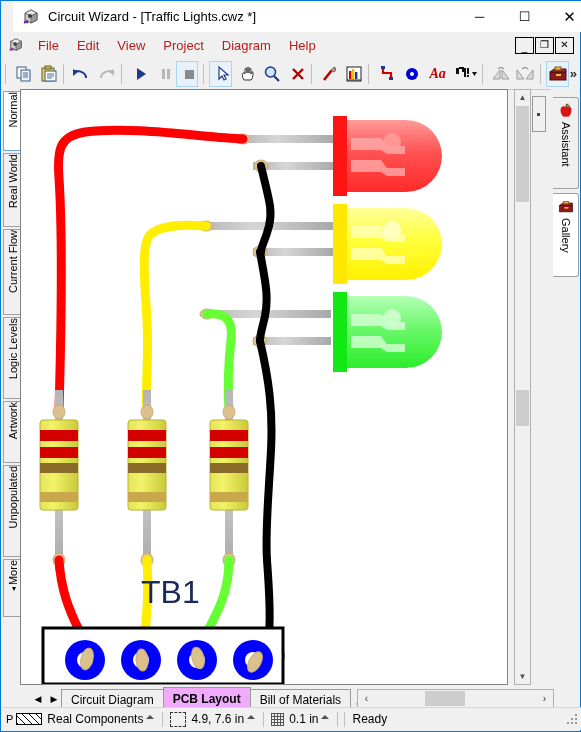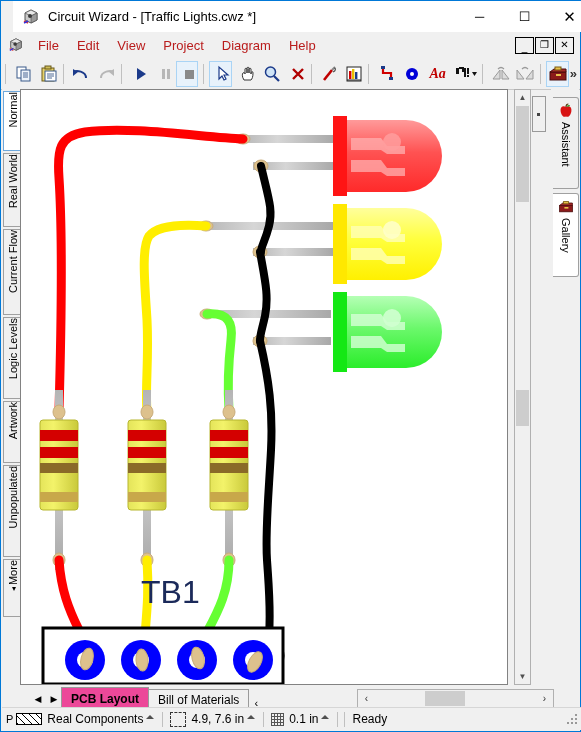--- a/index.html
+++ b/index.html
@@ -132,21 +132,21 @@
     background:#f0f0f0;display:flex;align-items:flex-end;
   }
   .tab-navs{display:flex;align-items:center;height:20px;margin-left:4px;}
   .tab-nav{width:16px;text-align:center;font-size:9px;color:#000;}
   .dtab{
     height:20px;padding:0 9px;display:flex;align-items:center;font-size:12px;
     border:1px solid #9a9a9a;border-bottom:none;background:#f0f0f0;
     box-sizing:border-box;margin-left:-1px;
     transform:skewX(0deg);
   }
-  .dtab.sel{background:#ec4899;font-weight:bold;height:22px;}
+  .dtab.sel{background:#f0abfc;font-weight:bold;height:22px;}
   .tab-more{font-size:11px;margin-left:5px;color:#000;}
 
   
   .hscroll{
     position:absolute;left:356px;top:688px;width:197px;height:19px;
     background:#f0f0f0;border:1px solid #b0b0b0;box-sizing:border-box;display:flex;align-items:center;
   }
   .hs-arrow{width:17px;text-align:center;font-size:10px;color:#333;}
   .hs-track{flex:1;height:17px;position:relative;}
   .hs-thumb{position:absolute;left:50px;top:1px;width:40px;height:15px;background:#cdcdcd;}
@@ -601,20 +601,21 @@
       </div>
       <span class="rt-label">Gallery</span>
     </div>
   </div>
 
   <div class="tabrow">
     <div class="tab-navs">
       <div class="tab-nav">◀</div>
       <div class="tab-nav">▶</div>
     </div>
+    <div class="dtab">Circuit Diagram</div>
     <div class="dtab sel">PCB Layout</div>
     <div class="dtab">Bill of Materials</div>
     <div class="tab-more">‹</div>
   </div>
 
   <div class="hscroll">
     <div class="hs-arrow">‹</div>
     <div class="hs-track">
       <div class="hs-thumb"></div>
     </div>

